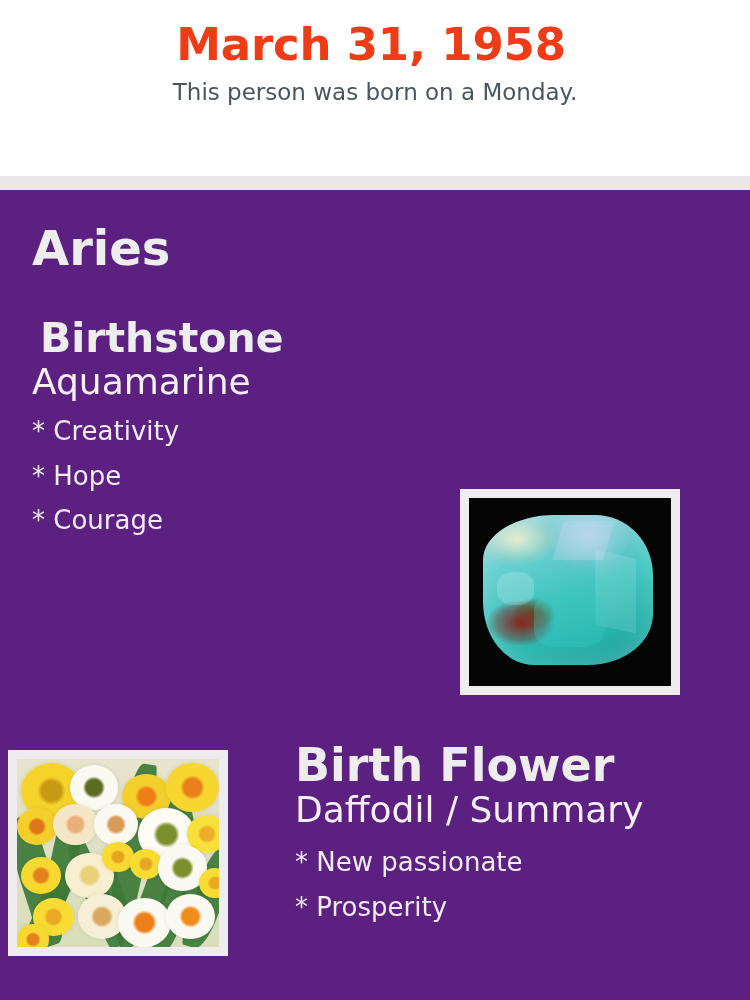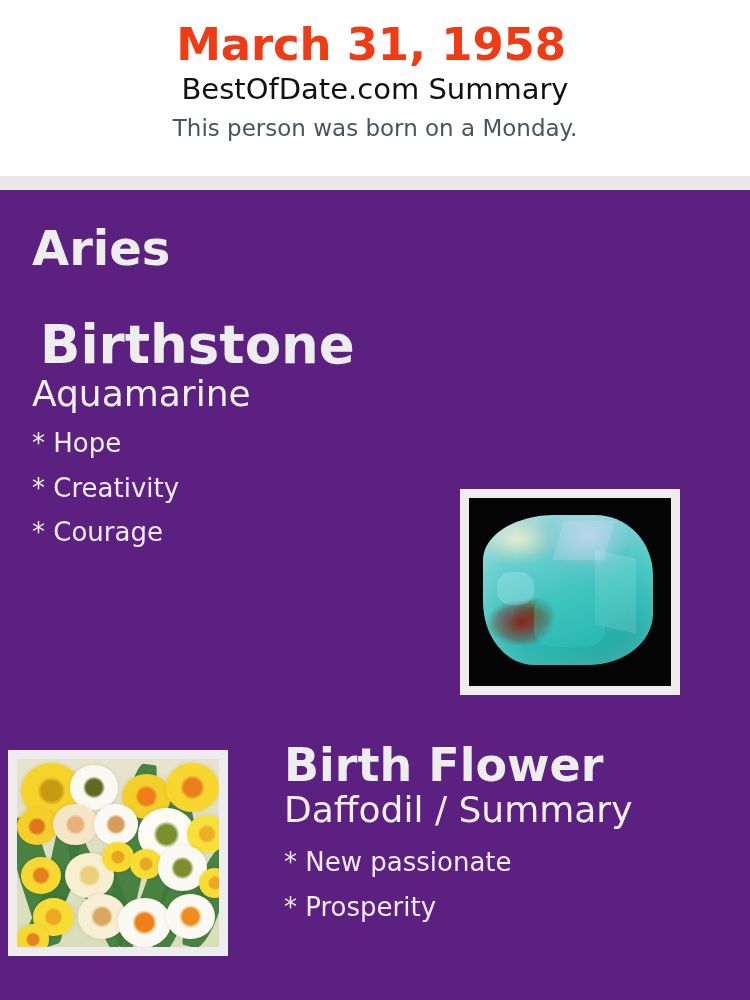--- a/index.html
+++ b/index.html
@@ -80,21 +80,21 @@
   }
 
   
   .stone-block {
     margin-top: 46px;
     padding-left: 32px;
     position: relative;
   }
   .stone-title {
     color: #ededed;
-    font-size: 53px;
+    font-size: 41px;
     font-weight: bold;
     line-height: 1.0;
     margin: 0 0 4px 0;
     padding-left: 8px;
   }
   .stone-sub {
     color: #f4f0f6;
     font-size: 36px;
     font-weight: normal;
     line-height: 1.05;
@@ -178,21 +178,21 @@
   }
   .leaf {
     position: absolute;
     background: #3d7a38;
     border-radius: 50% 8% 50% 8%;
   }
 
   
   .flower-block {
     position: absolute;
-    left: 250px;
+    left: 261px;
     top: 552px;
     width: 470px;
   }
   .flower-title {
     color: #ededed;
     font-size: 46px;
     font-weight: bold;
     line-height: 1.0;
     margin: 0 0 3px 0;
     padding-left: 34px;
@@ -207,37 +207,36 @@
   }
   .flower-block .traits {
     padding-left: 34px;
   }
 </style>
 </head>
 <body>
 
 <div class="header">
   <div class="header-date">March 31, 1958</div>
-  <div class="header-site">BestOfDate.com Summary</div>
   <div class="header-note">This person was born on a Monday.</div>
 </div>
 <div class="header-divider"></div>
 
 <div class="body-panel">
 
   <div class="zodiac">
     <div class="zodiac-name">Aries</div>
   </div>
 
   <div class="stone-block">
     <div class="stone-title">Birthstone</div>
     <div class="stone-sub">Aquamarine</div>
     <ul class="traits">
+      <li>* Creativity</li>
       <li>* Hope</li>
-      <li>* Creativity</li>
       <li>* Courage</li>
     </ul>
   </div>
 
   <div class="photo-frame" id="stone-frame">
     <div class="photo-inner stone-photo">
       <div class="stone-crystal">
         <div class="stone-facet sf1"></div>
         <div class="stone-facet sf2"></div>
         <div class="stone-facet sf3"></div>

